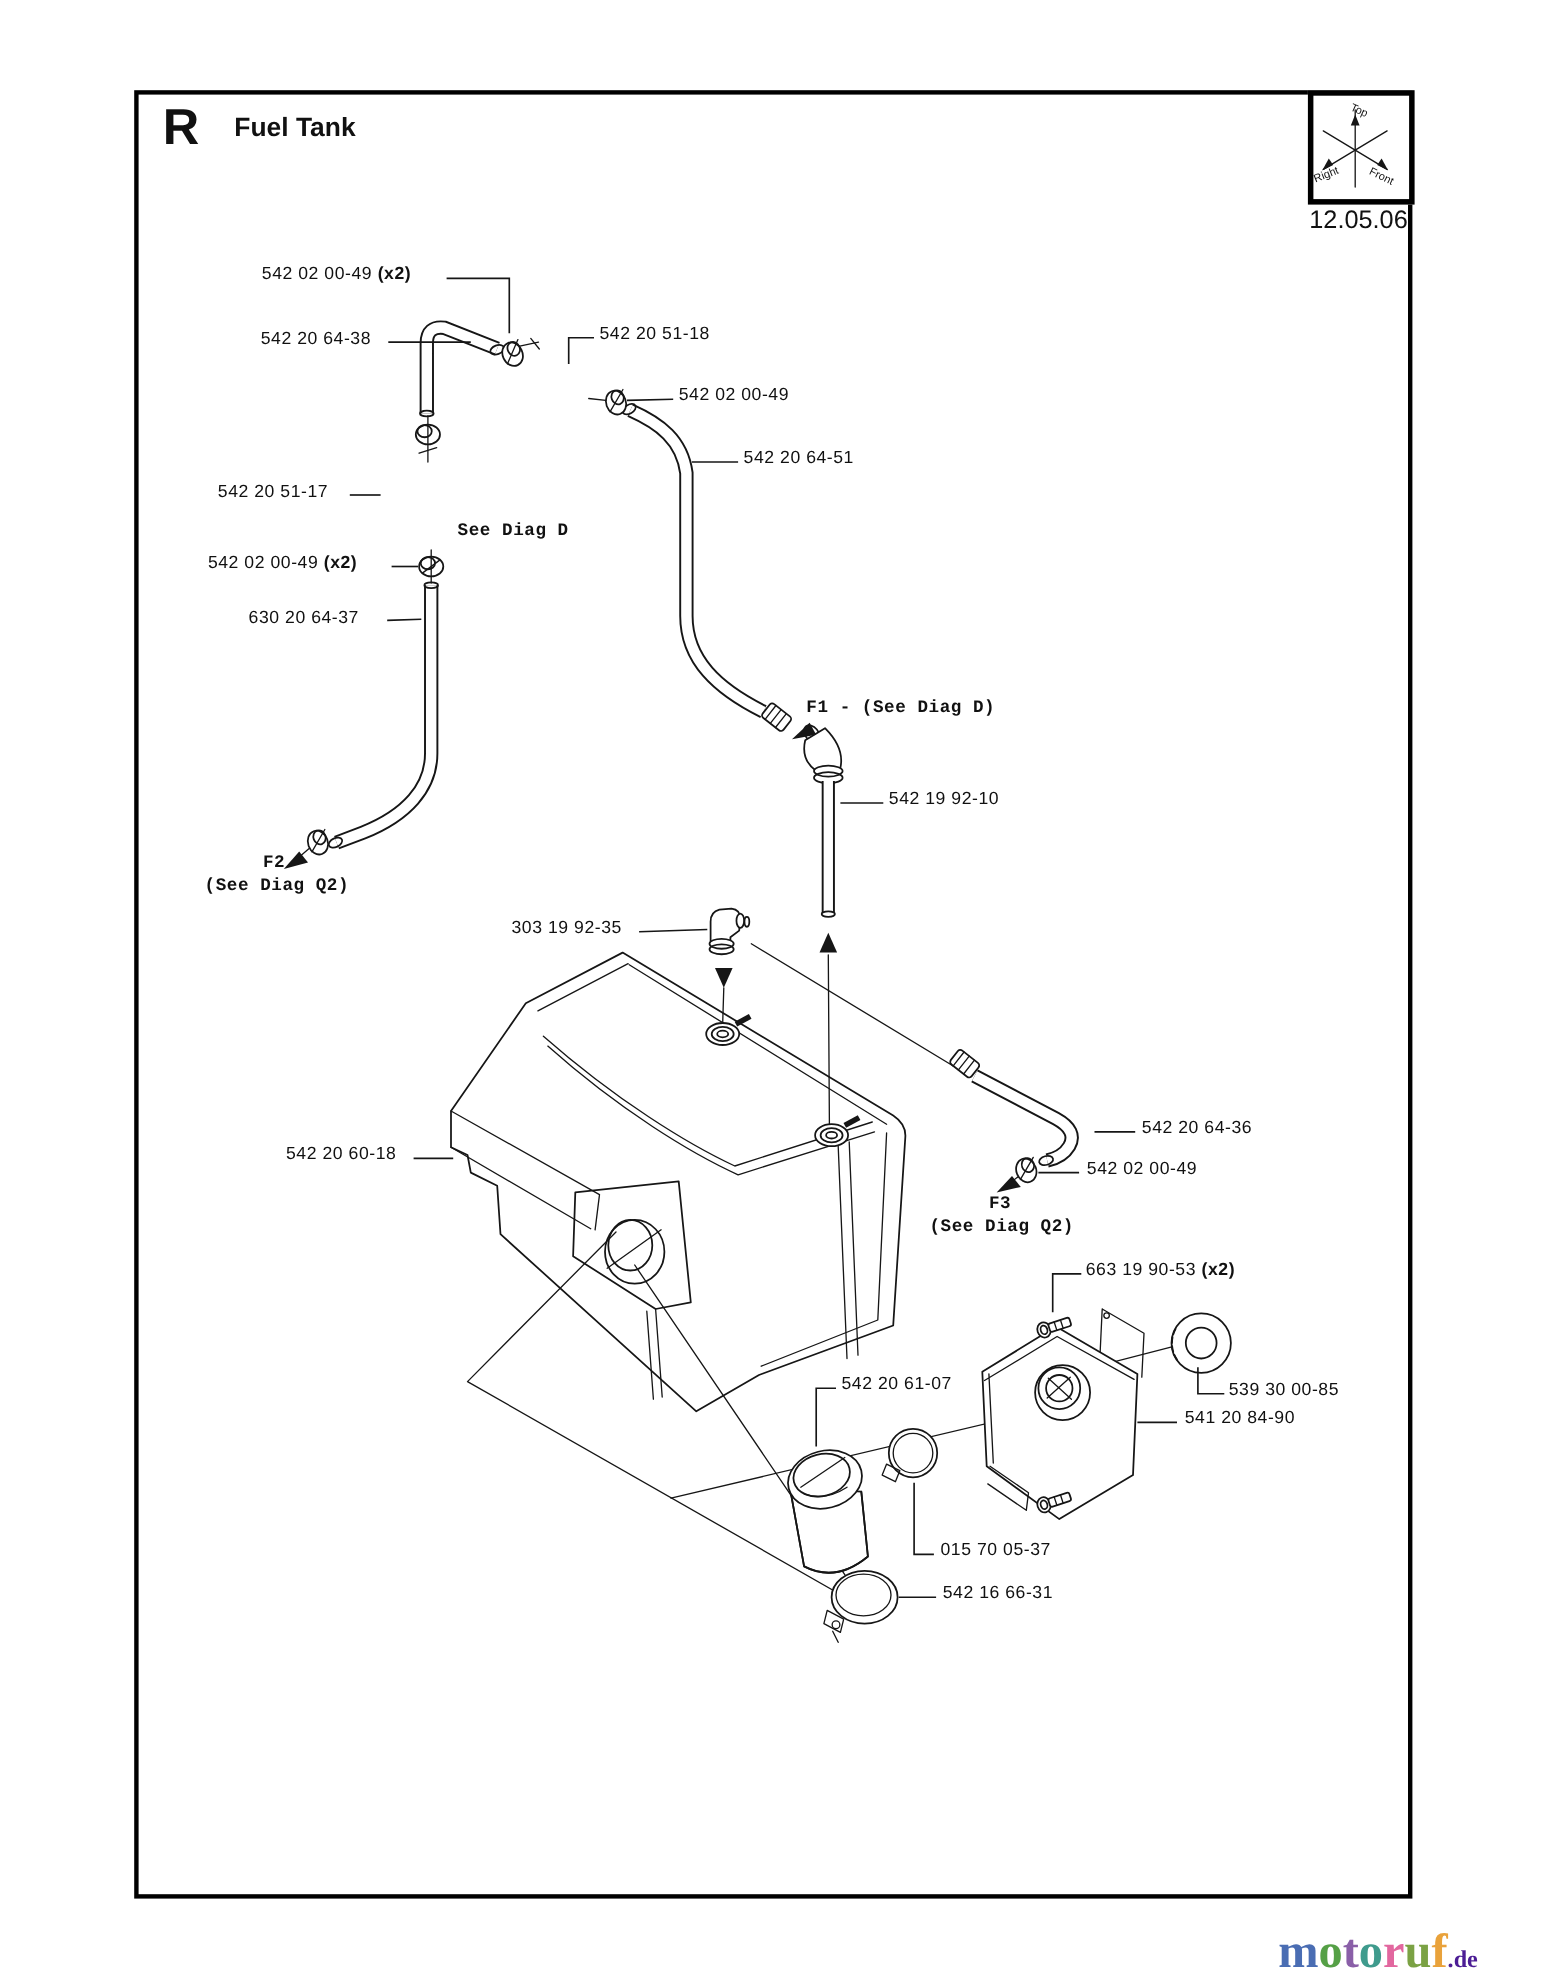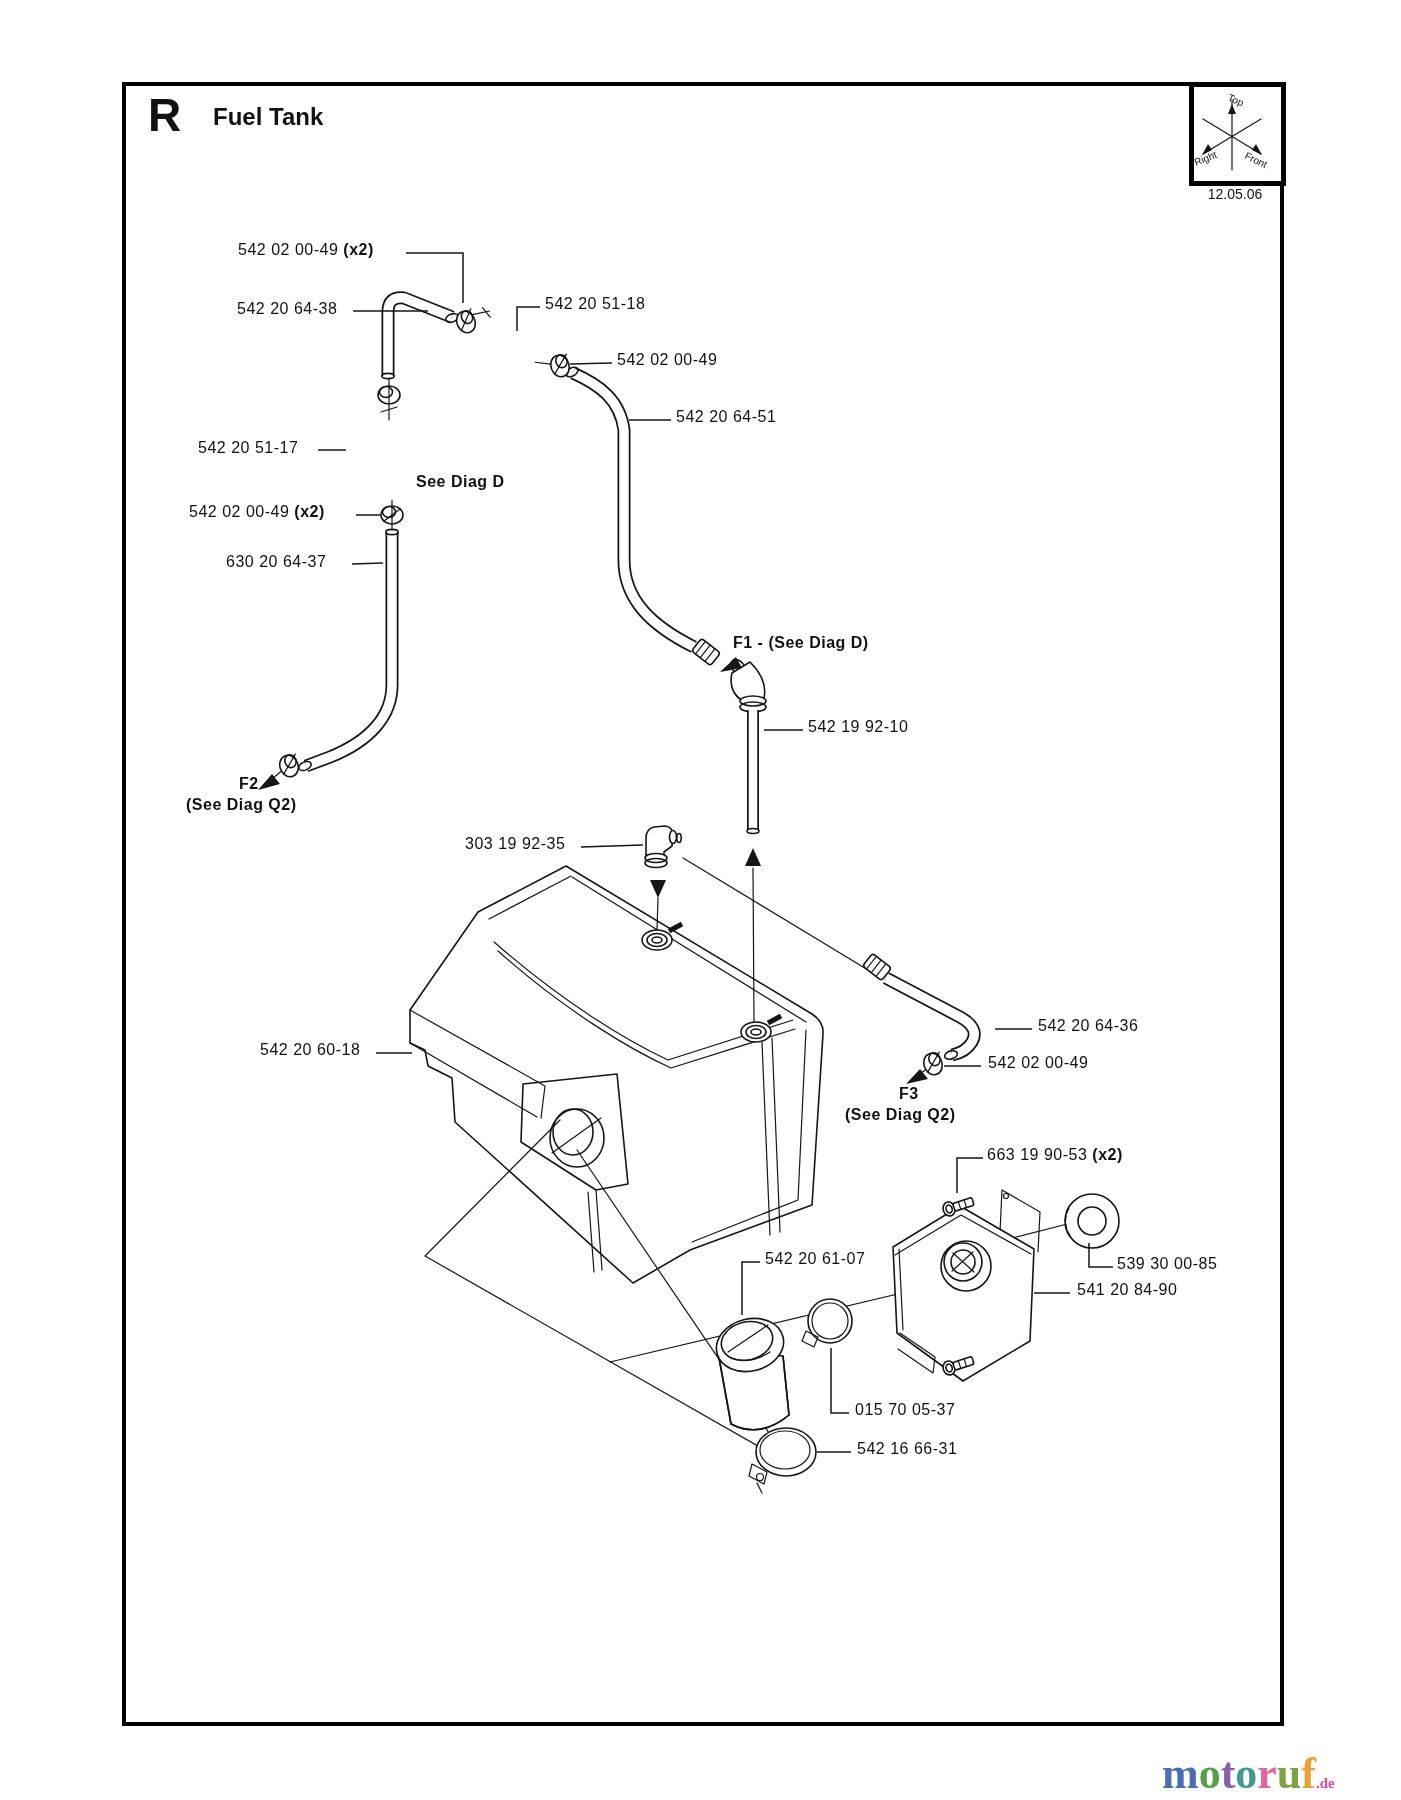--- a/index.html
+++ b/index.html
@@ -1,32 +1,32 @@
 <!DOCTYPE html>
 <html><head>
 <meta charset="utf-8">
 <style>
   html,body{margin:0;padding:0;background:#fff;}
   body{width:1401px;height:1800px;position:relative;font-family:"Liberation Sans",sans-serif;color:#111;}
   .frame{position:absolute;left:122px;top:82px;width:1154px;height:1636px;border:4px solid #000;}
   .cube-box{position:absolute;left:1189px;top:82px;width:87px;height:94px;border:5px solid #000;background:#fff;}
-  .rev-date{position:absolute;left:1180px;top:186px;width:110px;text-align:center;font-size:14px;}
+  .rev-date{position:absolute;left:1180px;top:186px;width:110px;text-align:center;font-size:23px;}
   .title-letter{position:absolute;left:148px;top:88px;font-size:46px;font-weight:bold;letter-spacing:1px;}
   .title-text{position:absolute;left:213px;top:103px;font-size:24px;font-weight:bold;}
   .callout{position:absolute;font-size:16px;white-space:nowrap;letter-spacing:.5px;}
   .callout .qty{font-weight:bold;margin-left:5px;}
-  .callout.bold{font-weight:bold;}
+  .callout.bold{font-weight:bold;font-family:Liberation Mono, monospace;}
   svg{position:absolute;left:0;top:0;}
   .art{stroke:#161616;fill:none;stroke-width:1.6;stroke-linejoin:round;stroke-linecap:round;}
   .thin{stroke-width:1.2;}
   .wfill{fill:#fff;}
   .lead{stroke:#161616;stroke-width:1.5;fill:none;}
   .tri{fill:#161616;stroke:none;}
   .watermark{position:absolute;left:1162px;top:1748px;font-family:"Liberation Serif",serif;font-size:44px;font-weight:bold;white-space:nowrap;}
-  .watermark .tld{font-size:15px;color:#ec4899;font-weight:bold;}
+  .watermark .tld{font-size:22px;color:#4c1d95;font-weight:bold;}
   .cube-text{font-family:"Liberation Sans",sans-serif;font-size:10px;fill:#111;}
 </style>
 </head>
 <body>
 
 <div class="frame"></div>
 
 <div class="title-letter">R</div>
 <div class="title-text">Fuel Tank</div>
 

